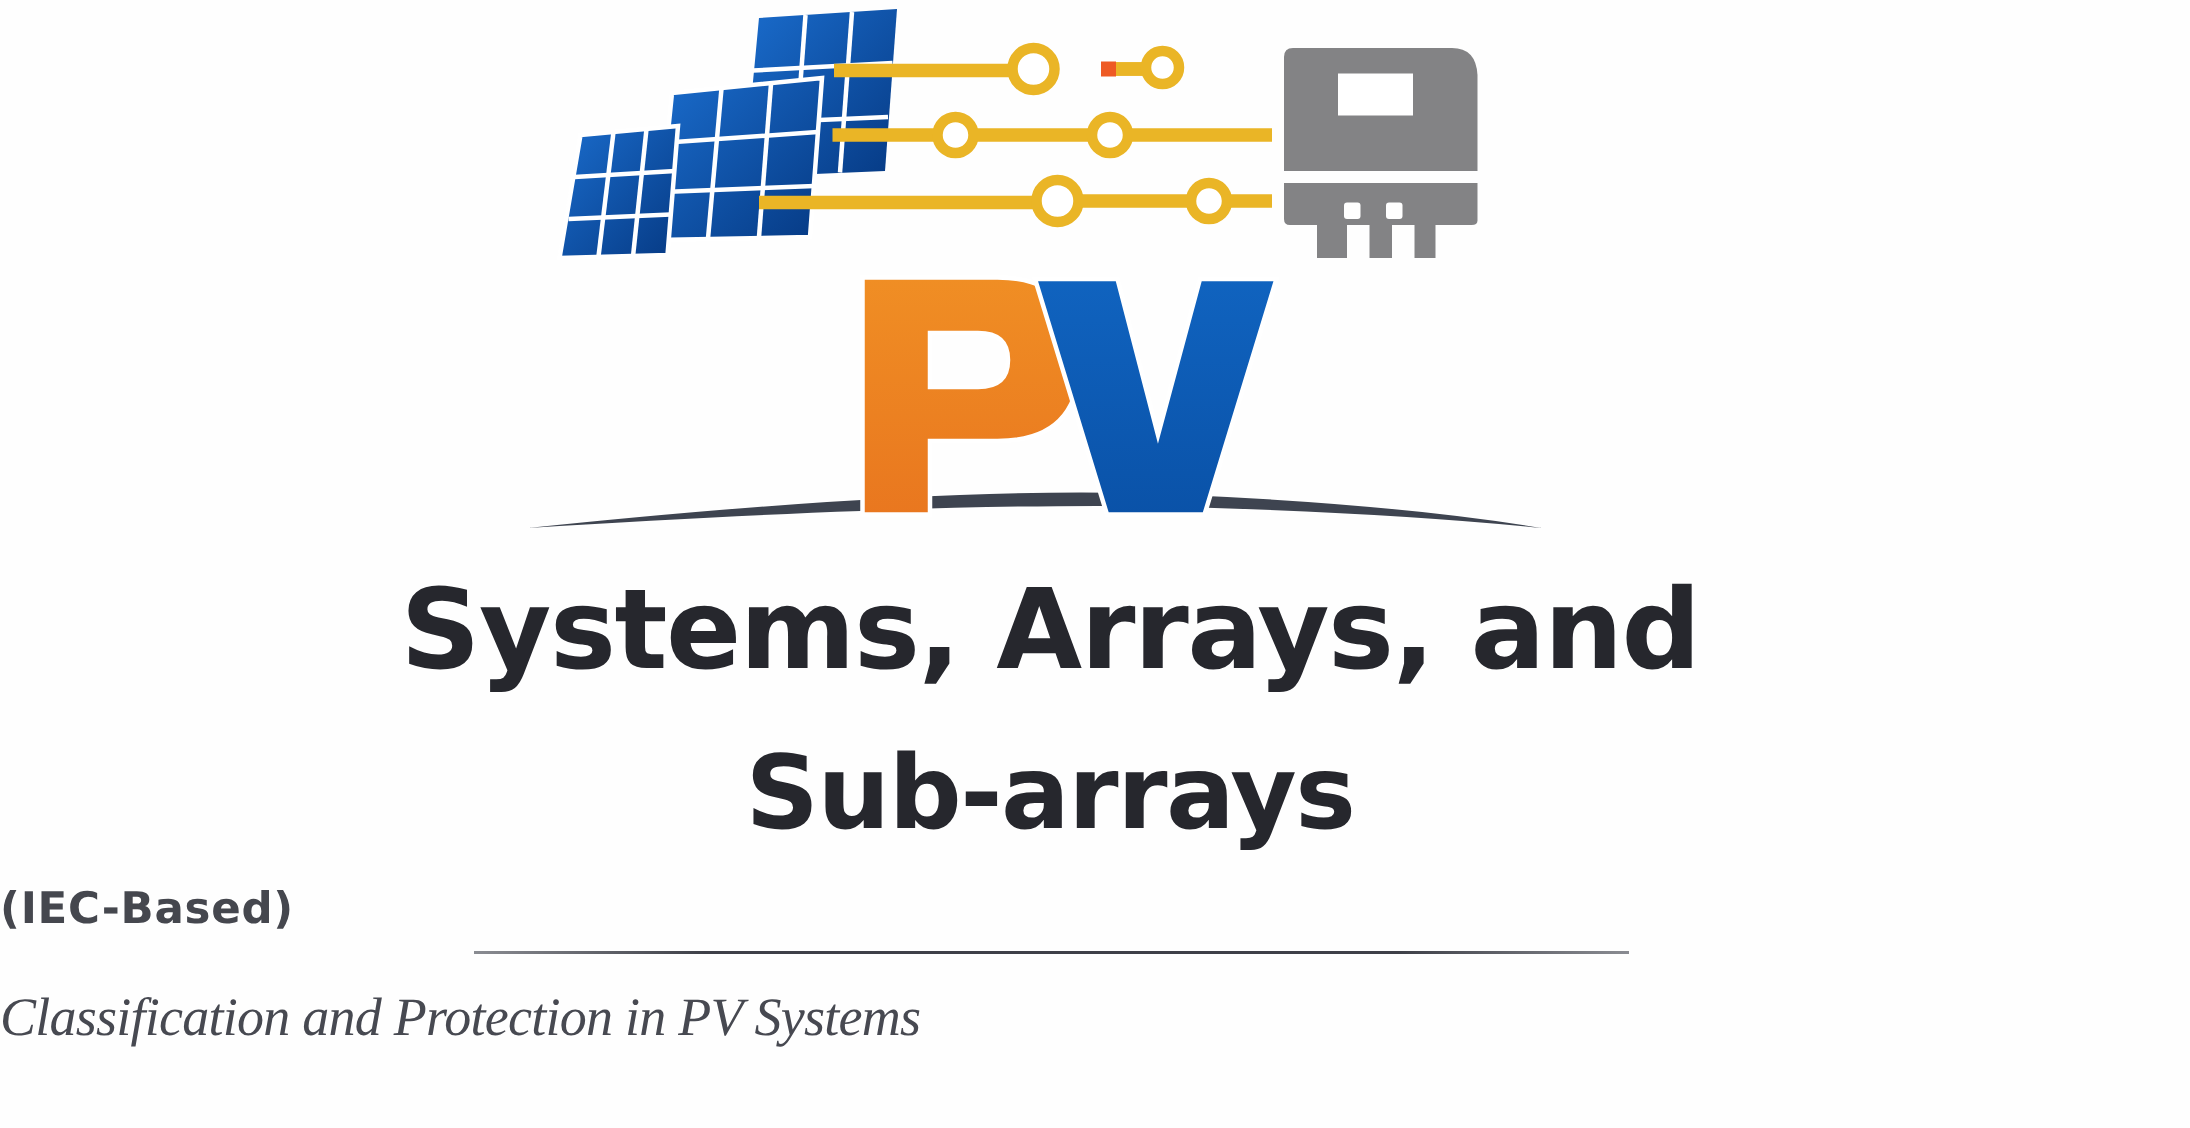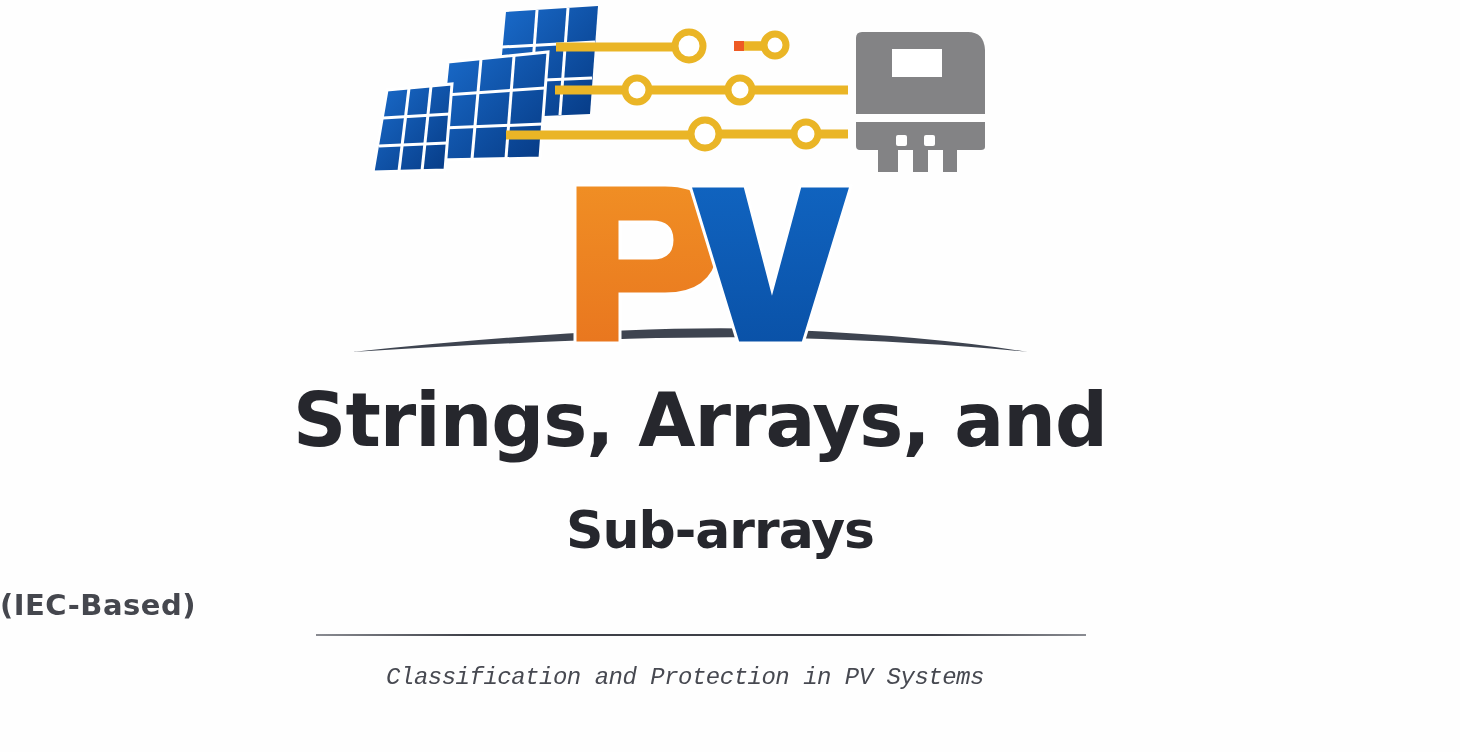--- a/index.html
+++ b/index.html
@@ -35,23 +35,22 @@
       color: #26272d;
       letter-spacing: -1px;
     }
     .title-line1 {
       top: 372px;
       font-size: 74px;
       line-height: 96px;
     }
     .title-line2 {
       top: 482px;
-      font-size: 52px;
+      font-size: 68px;
       line-height: 96px;
-      margin-left: 20px;
     }
     .badge {
       position: absolute;
       left: 0;
       width: 1400px;
       top: 585px;
       font-family: "DejaVu Sans", sans-serif;
       font-weight: bold;
       font-size: 29px;
       line-height: 40px;
@@ -64,24 +63,24 @@
       top: 634px;
       width: 770px;
       height: 2px;
       background: linear-gradient(to right, #8a8c92, #3e4048 20%, #3e4048 80%, #8a8c92);
     }
     .subtitle {
       position: absolute;
       left: 0;
       width: 1370px;
       top: 656px;
-      text-align: center;
-      font-family: Liberation Mono, monospace;
+      text-align: left;
+      font-family: Liberation Serif, serif;
       font-style: italic;
-      font-size: 24px;
+      font-size: 36px;
       line-height: 44px;
       color: #474951;
       letter-spacing: -0.5px;
     }
   </style>
 </head>
 <body>
 
 <div class="canvas">
 
@@ -161,21 +160,21 @@
       </linearGradient>
     </defs>
 
     <path d="M352,352 Q640,322 790,330 Q930,336 1028,352 Q930,342 790,338 Q640,334 352,352 Z" fill="#3e4450"></path>
 
     <path d="M575,185 L665,185 Q720,185 720,240 Q720,294 665,294 L620,294 L620,343 L575,343 Z M620,222 L620,258 L652,258 Q672,258 672,240 Q672,222 652,222 Z" fill="url(#pGrad)" fill-rule="evenodd" stroke="#fff" stroke-width="3"></path>
 
     <path d="M690,186 L745,186 L772,290 L800,186 L851,186 L803,343 L738,343 Z" fill="url(#vGrad)" stroke="#fff" stroke-width="3"></path>
   </svg>
 
-  <div class="title title-line1">Strings, Arrays, and</div>
+  <div class="title title-line1">Systems, Arrays, and</div>
   <div class="title title-line2">Sub-arrays</div>
 
   <div class="badge">(IEC-Based)</div>
 
   <div class="divider"></div>
 
   <div class="subtitle">Classification and Protection in PV Systems</div>
 </div>
 
 </body></html>

